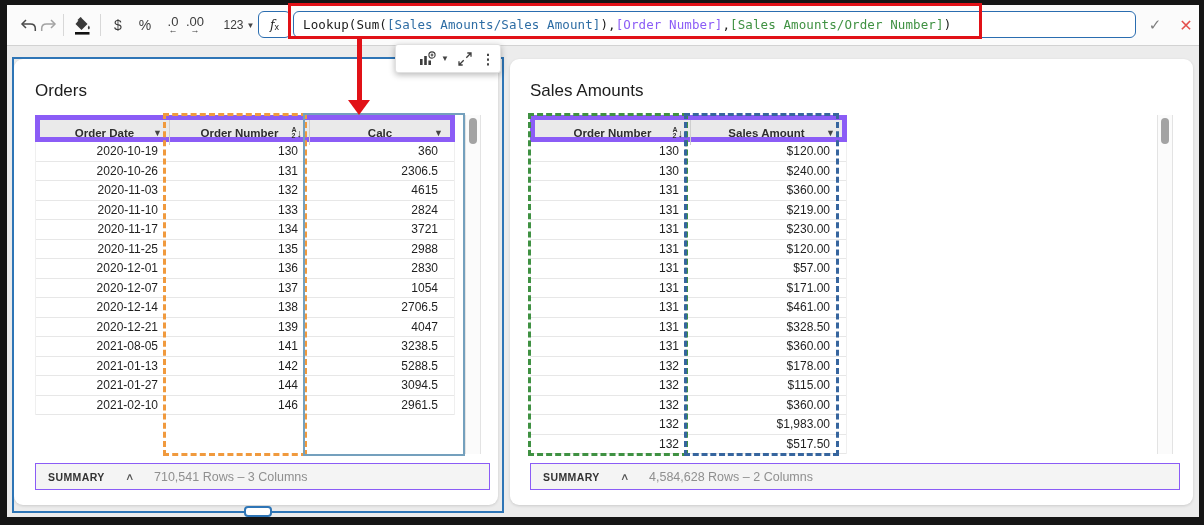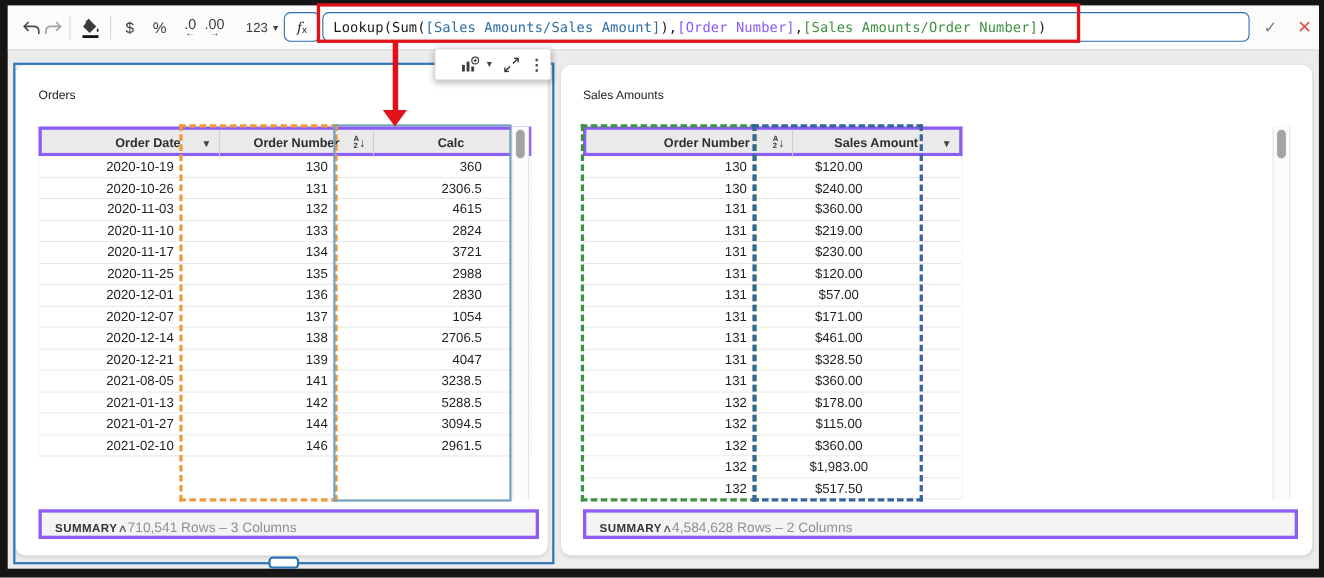--- a/index.html
+++ b/index.html
@@ -45,60 +45,60 @@
   .ann-head{position:absolute;left:348px;top:100px;width:0;height:0;border-left:11px solid transparent;border-right:11px solid transparent;
             border-top:15px solid var(--annotation,#e11117);z-index:40;pointer-events:none;}
 
   
   .selection{position:absolute;left:5px;top:52px;width:492px;height:456px;border:2px solid var(--selection,#2e75b6);box-sizing:border-box;z-index:20;pointer-events:none;}
   .sel-handle{position:absolute;left:50%;bottom:-6px;transform:translateX(-50%);width:24px;height:7px;background:#fff;
               border:2px solid var(--selection,#2e75b6);border-radius:4px;pointer-events:auto;cursor:ns-resize;}
   .card{position:absolute;top:54px;height:446px;background:#fff;border-radius:9px;box-shadow:0 1px 3px rgba(0,0,0,.14);}
   .card.orders{left:7px;width:484px;}
   .card.sales{left:503px;width:683px;}
-  .panel-title{position:absolute;top:22px;font-size:11px;font-weight:500;color:#1d1d1d;}
+  .panel-title{position:absolute;top:22px;font-size:17px;font-weight:500;color:#1d1d1d;}
   .card.orders .panel-title{left:21px;}
   .card.sales .panel-title{left:20px;}
 
   
   .table{position:absolute;top:56px;}
   .card.orders .table{left:21px;}
   .card.sales .table{left:20px;}
-  .thead{display:flex;height:27px;box-sizing:border-box;border:3px solid #8b5cf6;background:#eaeaea;padding-left:32px;}
+  .thead{display:flex;height:27px;box-sizing:border-box;border:5px solid #8b5cf6;background:#eaeaea;}
   .th{position:relative;display:flex;align-items:center;justify-content:center;box-sizing:border-box;height:25px;
       border-right:1px solid #cfcfcf;font-size:11.5px;font-weight:700;color:#2e2e2e;cursor:pointer;}
   .th:last-child{border-right:none;}
   .th-ctrl{position:absolute;right:7px;top:50%;transform:translateY(-50%);display:flex;align-items:center;color:#444;}
   .th .caret{font-size:9px;color:#444;}
   .sorticon{display:inline-flex;align-items:center;}
   .sorticon .az{display:flex;flex-direction:column;font-size:7px;line-height:6.5px;font-weight:700;color:#333;}
   .sorticon .sarrow{font-size:11px;line-height:11px;color:#333;margin-left:0px;}
   .tbody{border-left:1px solid #efefef;border-right:1px solid #efefef;}
   .tr{display:flex;height:19.5px;background:#fff;border-bottom:1px solid #e7e7e7;box-sizing:border-box;}
   .td{box-sizing:border-box;text-align:right;padding:0 8px;font-size:12px;line-height:18.5px;color:#1f1f1f;overflow:hidden;}
   
   .t-orders .c1{width:130px;} .t-orders .c2{width:140px;} .t-orders .c3{width:140px;}
-  .t-sales .c1{width:156px;}  .t-sales .c2{width:151px;text-align:center;}
+  .t-sales .c1{width:156px;}  .t-sales .c2{width:151px;}
 
   
   .ovl{position:absolute;top:54px;height:343px;box-sizing:border-box;z-index:10;pointer-events:none;}
   .ovl.orange{left:149px;width:144px;border:3px dashed var(--col-orange,#f09a3e);}
   .ovl.steel{left:289px;width:162px;border:2px solid var(--col-steel,#74a0bd);}
   .ovl.green{left:18px;width:160px;border:3px dashed var(--col-green,#3f9142);}
   .ovl.blue{left:174px;width:155px;border:3px dashed var(--col-blue,#36659e);}
 
   
   .vscroll{position:absolute;top:56px;width:16px;height:339px;background:#fbfbfb;border-left:1px solid #e3e3e3;border-right:1px solid #e3e3e3;box-sizing:border-box;cursor:pointer;}
   .card.orders .vscroll{left:451px;}
   .card.sales .vscroll{left:647px;}
   .vthumb{position:absolute;left:3px;top:3px;width:8px;height:26px;background:#a3a3a3;border-radius:4px;}
 
   
-  .summary{position:absolute;top:404px;height:27px;box-sizing:border-box;background:#f4f4f4;border:3px solid #8b5cf6;
-           display:flex;align-items:flex-end;padding:0 12px;gap:1px;}
+  .summary{position:absolute;top:404px;height:27px;box-sizing:border-box;background:#f4f4f4;border:1px solid #8b5cf6;
+           display:flex;align-items:center;padding:0 12px;gap:21px;}
   .card.orders .summary{left:21px;width:455px;}
   .card.sales .summary{left:20px;width:650px;}
   .sum-label{font-size:10.5px;font-weight:700;letter-spacing:0.4px;color:#333;}
   .chev{font-size:10px;color:#555;cursor:pointer;transform:scaleX(1.3);}
   .sum-text{font-size:12.5px;color:#8f8f8f;}
 </style>
 </head>
 <body>
 
 <div class="screen">

